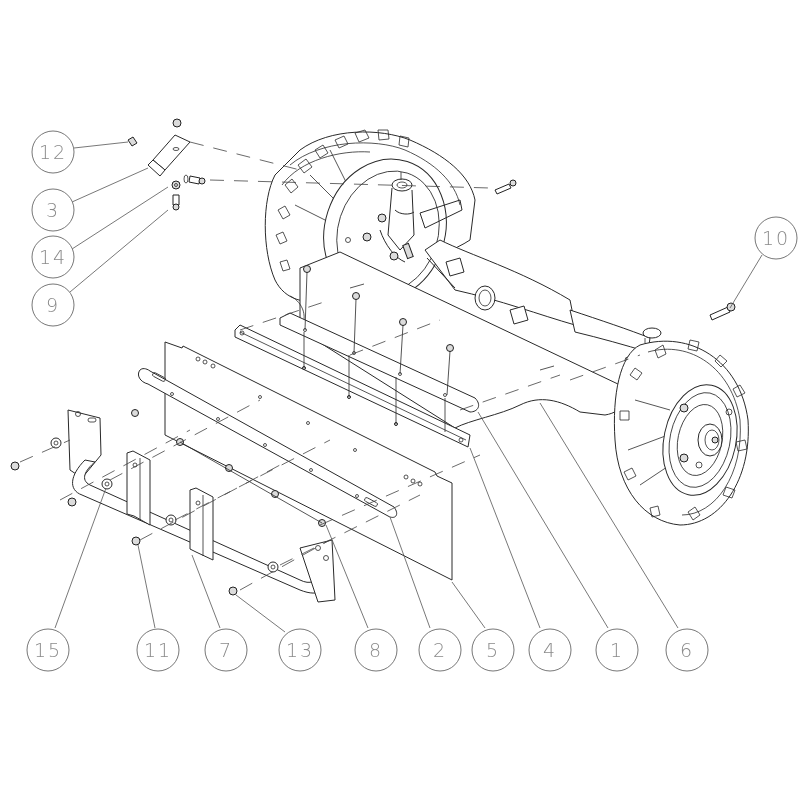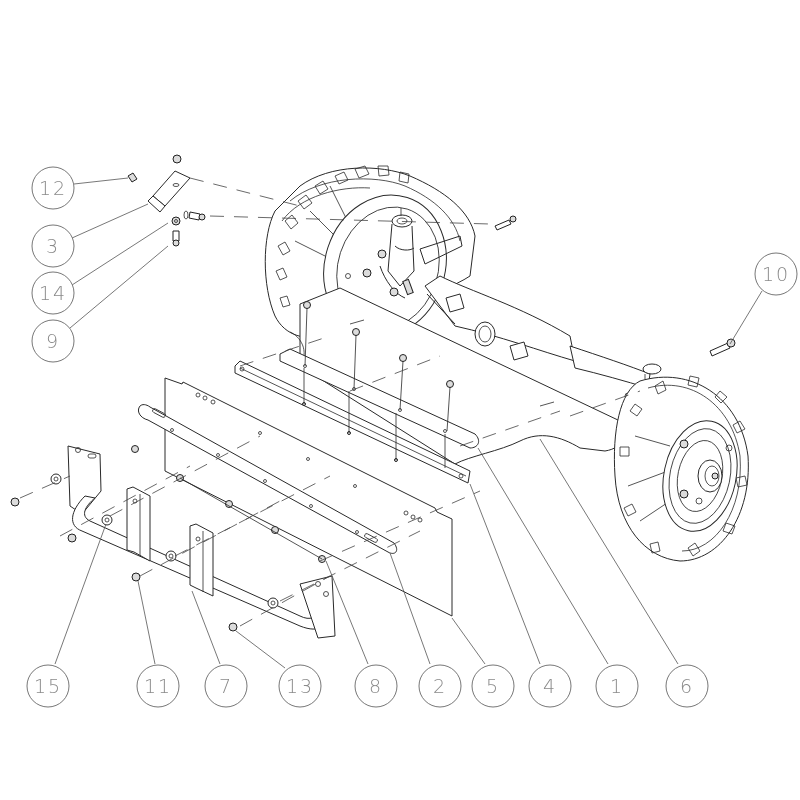--- a/index.html
+++ b/index.html
@@ -1,17 +1,17 @@
 <!DOCTYPE html>
 <html><head>
 <meta charset="utf-8">
 <style>
   html, body { margin: 0; padding: 0; background: #ffffff; }
   body { width: 800px; height: 800px; overflow: hidden; font-family: "DejaVu Sans", sans-serif; }
-  #canvas { position: absolute; left: 0; top: 0; width: 800px; height: 648px; margin-top: 36px; }
+  #canvas { position: absolute; left: 0; top: 0; width: 800px; height: 648px; }
   svg { display: block; }
   .ln { stroke: #2a2a2a; fill: none; stroke-width: 1; }
   .lnt { stroke: #2a2a2a; fill: none; stroke-width: 0.8; }
   .fillw { fill: #ffffff; stroke: #2a2a2a; stroke-width: 1; }
   .dash { stroke: #444; stroke-width: 0.8; stroke-dasharray: 14 10; fill: none; }
   .leader { stroke: #555; stroke-width: 0.8; fill: none; }
   .callout-circle { fill: #ffffff; stroke: #777777; stroke-width: 1; }
   .callout-text { font-family: "DejaVu Sans", sans-serif; font-size: 19px; fill: #8a8a8a; font-weight: 200; text-anchor: middle; dominant-baseline: central; letter-spacing: 2px; }
   .bolt { fill: #ffffff; stroke: #222; stroke-width: 1; }
   .hex { fill: #dcdcdc; stroke: #222; stroke-width: 1; }

